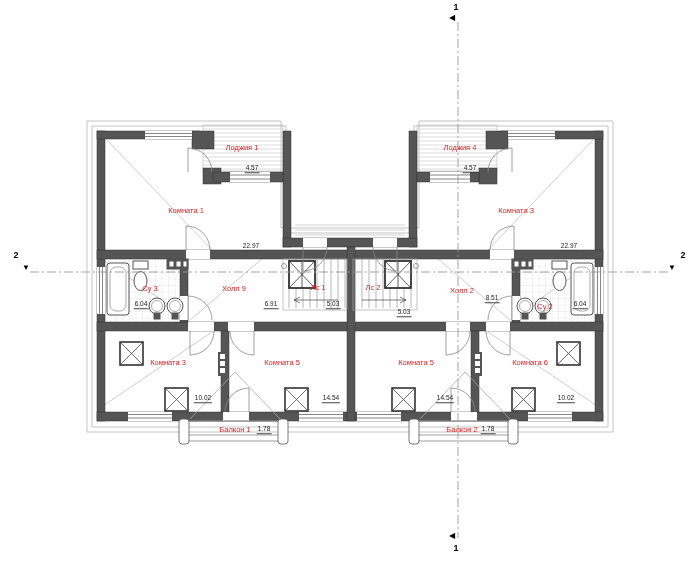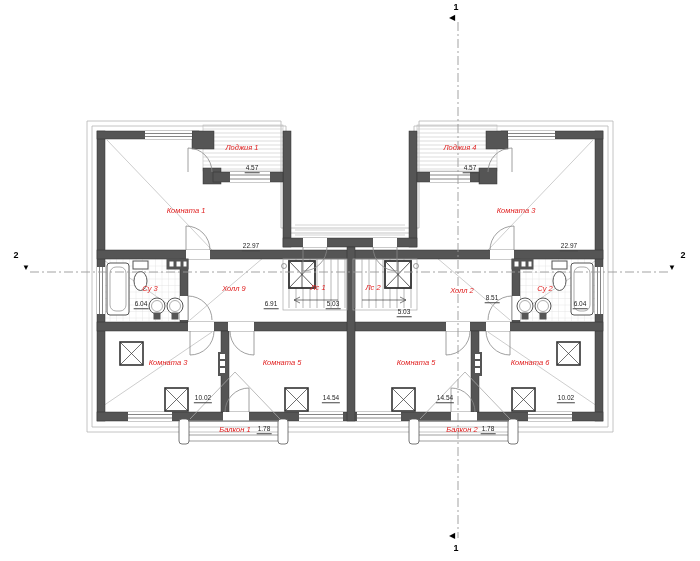--- a/index.html
+++ b/index.html
@@ -1,20 +1,20 @@
 <!DOCTYPE html>
 <html style="--label: #e02020; --dim: #222222;"><head>
 <meta charset="utf-8">
 <style>
   html,body{margin:0;padding:0;background:#fff;}
   #canvas{position:relative;width:700px;height:561px;background:#fff;overflow:hidden;
           font-family:"Liberation Sans",sans-serif;}
   svg{position:absolute;left:0;top:0;}
   .rlabel{position:absolute;transform:translate(-50%,-50%);color:var(--label,#e02020);
-          font-size:7.5px;white-space:nowrap;line-height:1;font-style:italic;}
+          font-size:7.5px;white-space:nowrap;line-height:1;}
   .dim{position:absolute;transform:translate(-50%,-50%);color:var(--dim,#222);
        font-size:6.5px;white-space:nowrap;line-height:1;border-bottom:0.5px solid #444;padding:0 1px;}
   .marker{position:absolute;transform:translate(-50%,-50%);color:#000;font-size:9px;
           font-weight:bold;line-height:1;}
   .tri{position:absolute;transform:translate(-50%,-50%);color:#000;font-size:8px;line-height:1;}
 </style>
 </head>
 <body>
 
 <div id="canvas">
@@ -252,21 +252,21 @@
     <path d="M458,22 V538"></path>
     <path d="M30,272 H670"></path>
   </g>
 </svg>
 
 <div class="rlabel" style="left:242px;top:148px">Лоджия 1</div>
 <div class="rlabel" style="left:460px;top:148px">Лоджия 4</div>
 <div class="rlabel" style="left:186px;top:211px">Комната 1</div>
 <div class="rlabel" style="left:516px;top:211px">Комната 3</div>
 <div class="rlabel" style="left:150px;top:289px">Су 3</div>
-<div class="rlabel" style="left:545px;top:289px">Су 2</div>
+<div class="rlabel" style="left:545px;top:307px">Су 2</div>
 <div class="rlabel" style="left:234px;top:289px">Холл 9</div>
 <div class="rlabel" style="left:462px;top:291px">Холл 2</div>
 <div class="rlabel" style="left:318px;top:288px">Лс 1</div>
 <div class="rlabel" style="left:373px;top:288px">Лс 2</div>
 <div class="rlabel" style="left:168px;top:363px">Комната 3</div>
 <div class="rlabel" style="left:282px;top:363px">Комната 5</div>
 <div class="rlabel" style="left:416px;top:363px">Комната 5</div>
 <div class="rlabel" style="left:530px;top:363px">Комната 6</div>
 <div class="rlabel" style="left:235px;top:430px">Балкон 1</div>
 <div class="rlabel" style="left:462px;top:430px">Балкон 2</div>

